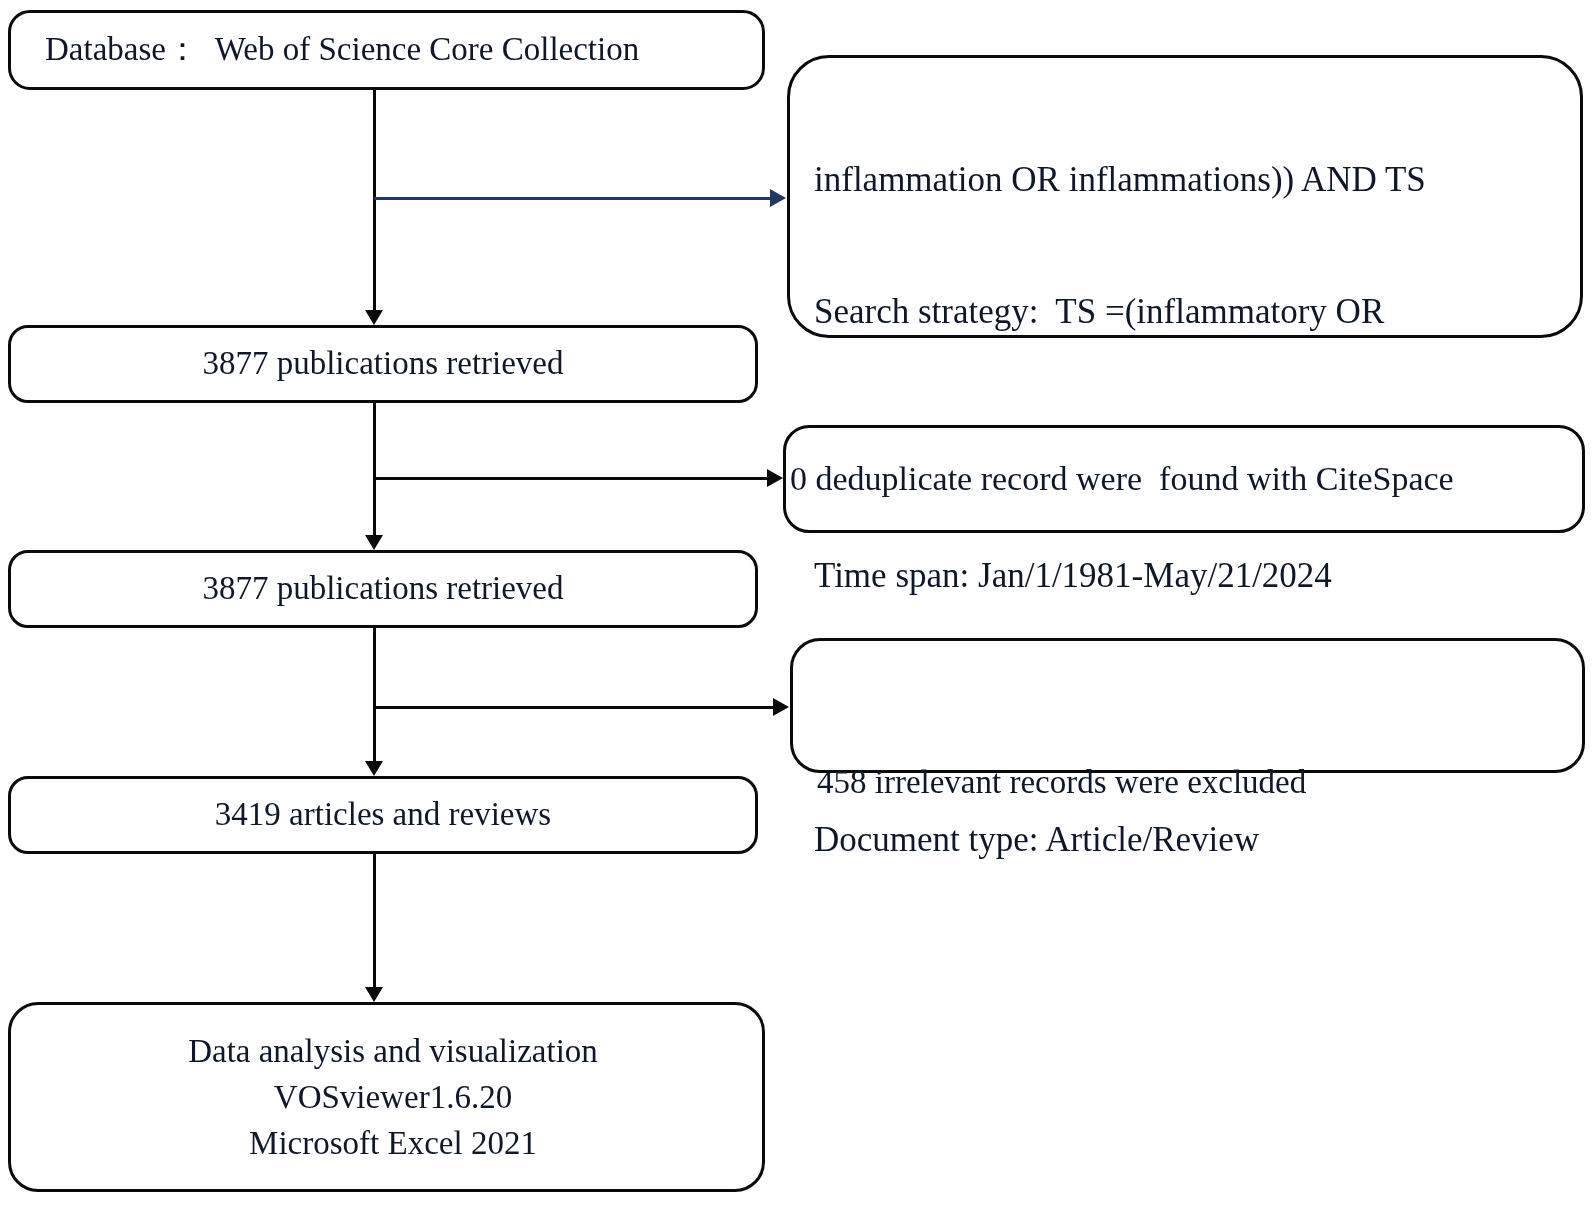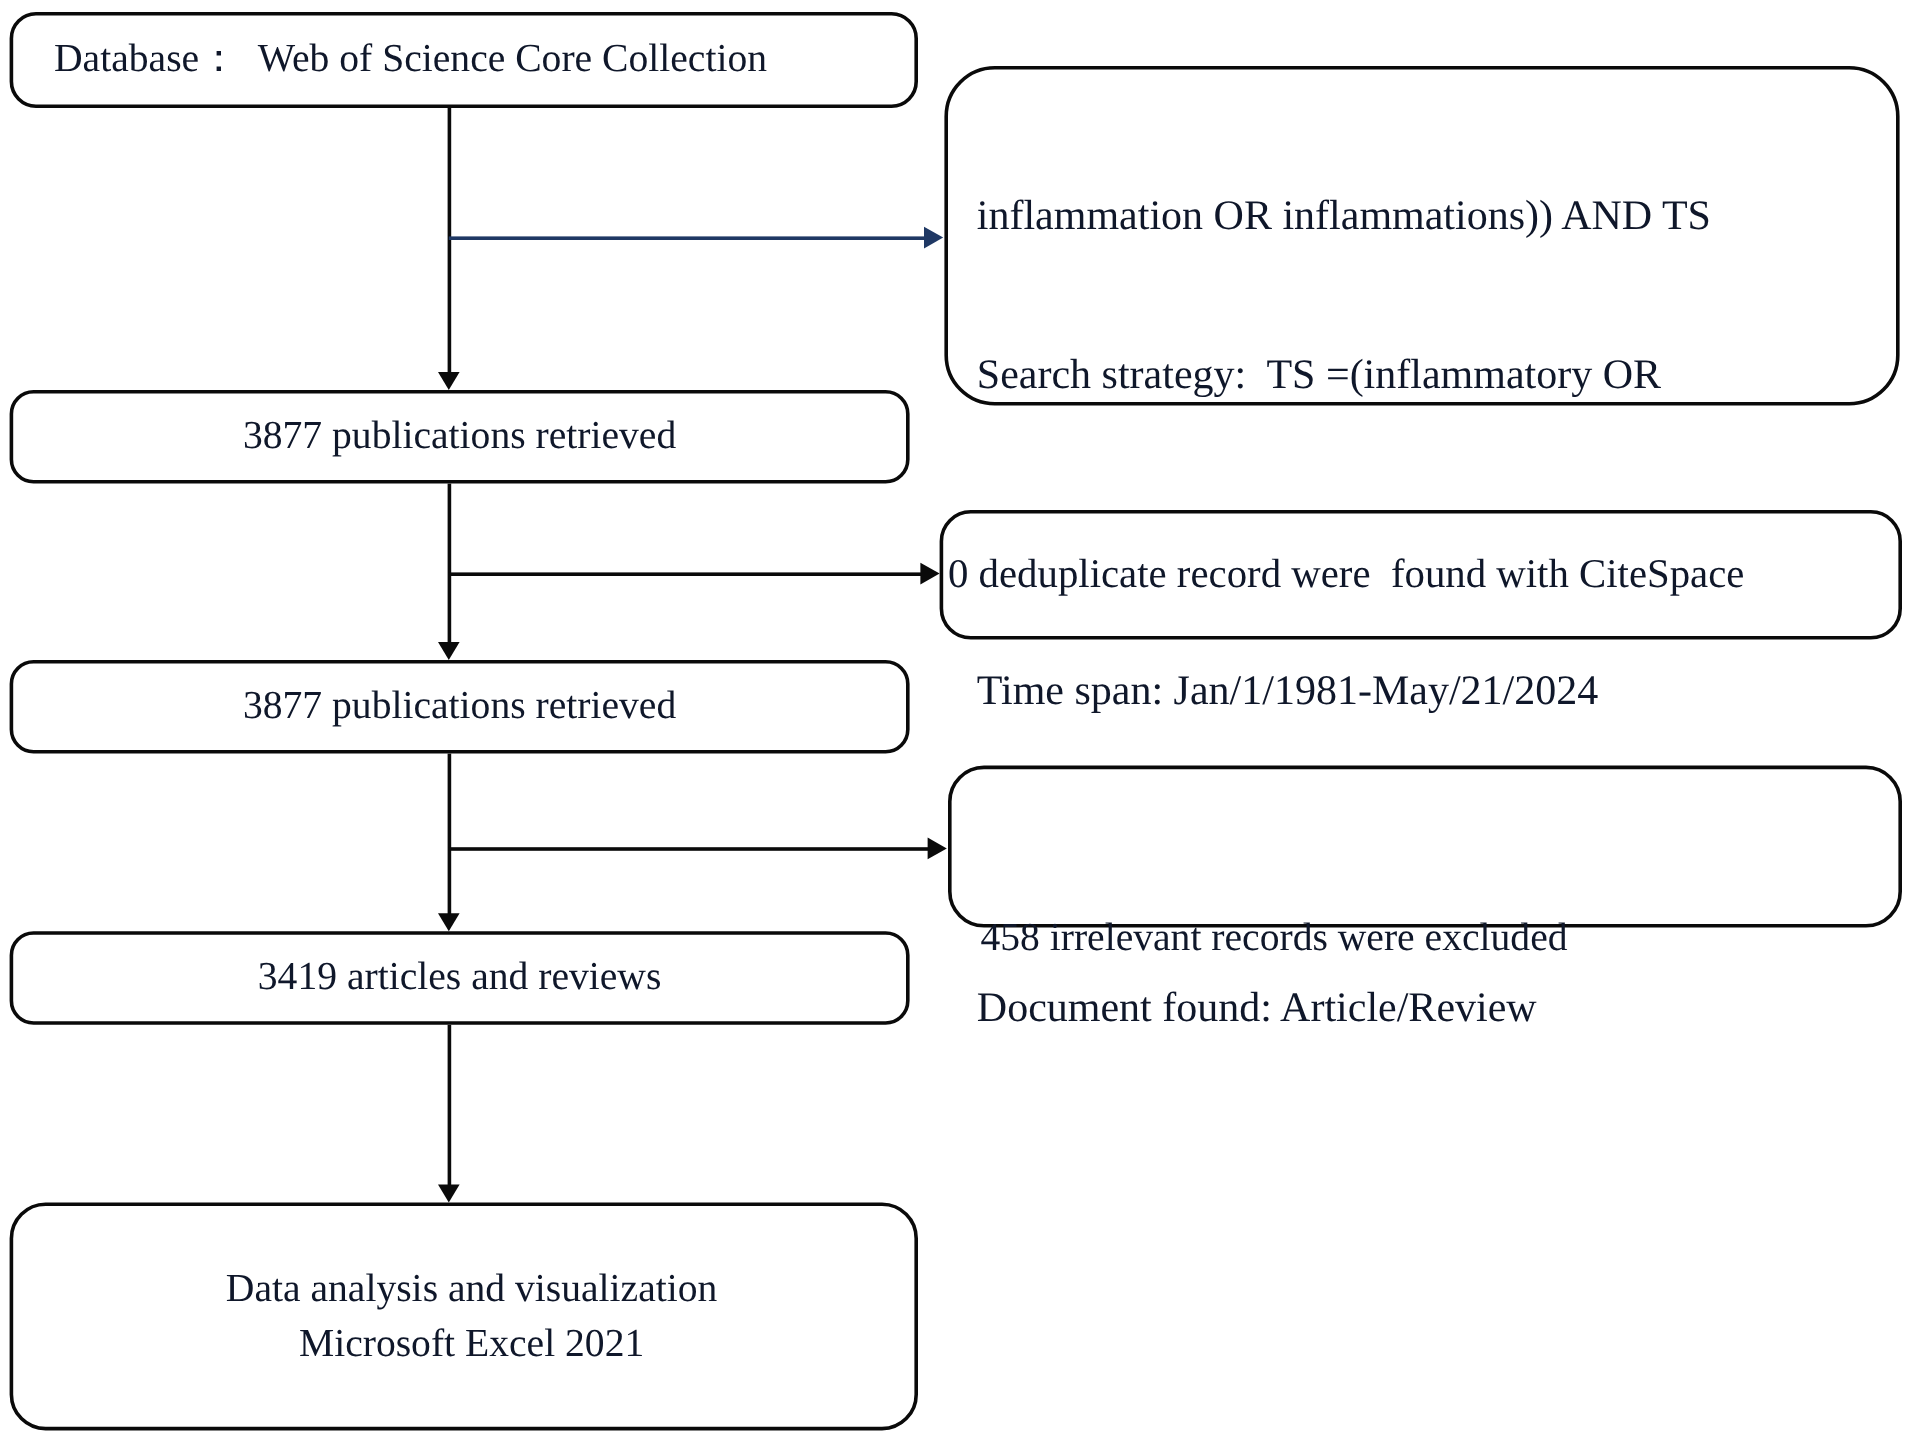--- a/index.html
+++ b/index.html
@@ -88,30 +88,31 @@
   <div class="box center-box" id="box-retrieved2">
     <span>3877 publications retrieved</span>
   </div>
 
   <div class="box center-box" id="box-articles">
     <span>3419 articles and reviews</span>
   </div>
 
   <div class="box" id="box-analysis">
     <div>Data analysis and visualization</div>
+    <div>VOSviewer1.6.20</div>
     <div>Microsoft Excel 2021</div>
   </div>
 
   <div class="box" id="box-search">
     <div>inflammation OR inflammations)) AND TS</div>
     <div>Search strategy:  TS =(inflammatory OR</div>
     <div>=(“diabetic retinopathy”)</div>
     <div>Time span: Jan/1/1981-May/21/2024</div>
     <div>Language: English</div>
-    <div>Document found: Article/Review</div>
+    <div>Document type: Article/Review</div>
   </div>
 
   <div class="box" id="box-dedup">
     <span>0 deduplicate record were  found with CiteSpace</span>
   </div>
 
   <div class="box" id="box-screening">
     <div>458 irrelevant records were excluded</div>
   </div>
 

